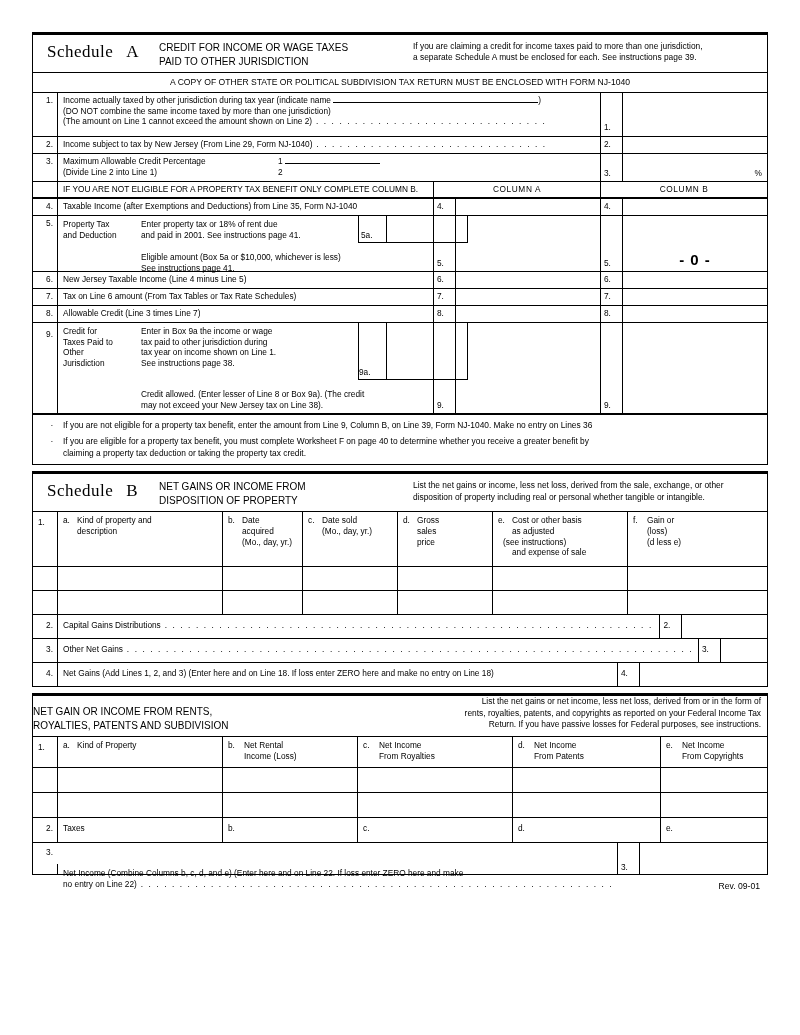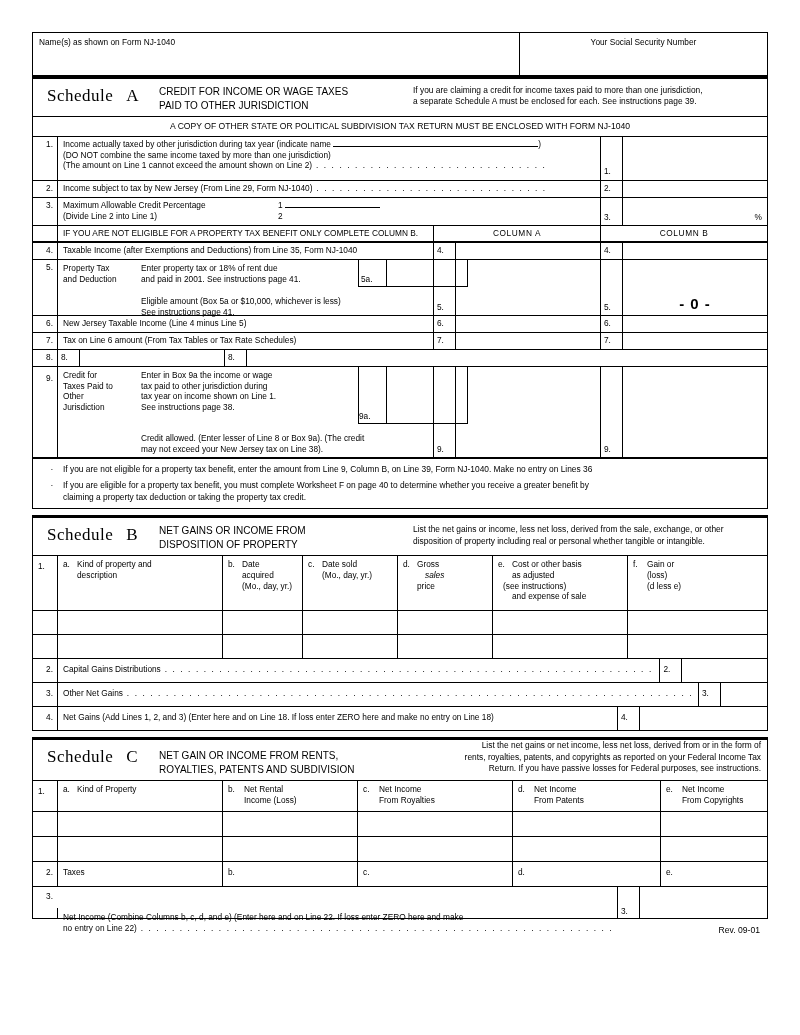--- a/index.html
+++ b/index.html
@@ -80,28 +80,20 @@
 
   .rev { text-align: right; font-size: 8.6px; padding-top: 6px; padding-right: 8px; }
 
   .gap { height: 6px; }
 </style>
 </head>
 <body>
 
 <div class="page">
 
-  <div class="hdrblk">
-    <div class="hdr-name">
-      <span>Name(s) as shown on Form NJ-1040</span>
-    </div>
-    <div class="hdr-ssn">
-      <span>Your Social Security Number</span>
-    </div>
-  </div>
 
   <div class="schband topthick" style="border-top:3px solid #000;">
     <div class="sch-name">
       <span>Schedule</span><span class="ltr">A</span>
     </div>
     <div class="sch-sub">
       <div>CREDIT FOR INCOME OR WAGE TAXES</div>
       <div>PAID TO OTHER JURISDICTION</div>
     </div>
     <div class="sch-note">
@@ -247,20 +239,21 @@
       </div>
       <div class="cell bl" style="flex:0 0 145px;"></div>
       <div class="cell bl" style="flex:0 0 22px;">
         <span class="boxnum">7.</span>
       </div>
       <div class="cell bl" style="flex:0 0 145px;"></div>
     </div>
 
     <div class="row bt" style="height:17px;">
       <div class="num">8.</div>
+      <div class="cell bl" style="flex:1; padding:2px 4px 0 5px;">Allowable Credit (Line 3 times Line 7)</div>
       <div class="cell bl" style="flex:0 0 22px;">
         <span class="boxnum">8.</span>
       </div>
       <div class="cell bl" style="flex:0 0 145px;"></div>
       <div class="cell bl" style="flex:0 0 22px;">
         <span class="boxnum">8.</span>
       </div>
       <div class="cell bl" style="flex:0 0 145px;"></div>
     </div>
 
@@ -361,21 +354,21 @@
             <span style="flex:0 0 14px;">c.</span>
             <span>Date sold</span>
           </div>
         <div style="margin-left:14px;">(Mo., day, yr.)</div>
       </div>
       <div class="cell bl" style="flex:0 0 95px; padding:3px 3px 0 5px;">
         <div style="display:flex;">
             <span style="flex:0 0 14px;">d.</span>
             <span>Gross</span>
           </div>
-        <div style="margin-left:22px;font-style:italic;">sales</div>
+        <div style="margin-left:14px;">sales</div>
         <div style="margin-left:14px;">price</div>
       </div>
       <div class="cell bl" style="flex:0 0 135px; padding:3px 3px 0 5px;">
         <div style="display:flex;">
             <span style="flex:0 0 14px;">e.</span>
             <span>Cost or other basis</span>
           </div>
         <div style="margin-left:14px;">as adjusted</div>
         <div style="margin-left:5px;">(see instructions)</div>
         <div style="margin-left:14px;">and expense of sale</div>
@@ -439,23 +432,20 @@
       <div class="cell bl" style="flex:0 0 22px;">
         <span class="boxnum" style="top:5px;">4.</span>
       </div>
       <div class="cell bl" style="flex:0 0 128px;"></div>
     </div>
   </div>
 
   <div class="gap"></div>
 
   <div class="schband" style="border-top:3px solid #000;">
-    <div class="sch-name">
-      <span>Schedule</span><span class="ltr">C</span>
-    </div>
     <div class="sch-sub" style="padding-top:9px;">
       <div>NET GAIN OR INCOME FROM RENTS,</div>
       <div>ROYALTIES, PATENTS AND SUBDIVISION</div>
     </div>
     <div class="sch-note" style="padding-top:0;text-align:right;">
       <div>List the net gains or net income, less net loss, derived from or in the form of</div>
       <div>rents, royalties, patents, and copyrights as reported on your Federal Income Tax</div>
       <div>Return.  If you have passive losses for Federal purposes, see instructions.</div>
     </div>
   </div>

